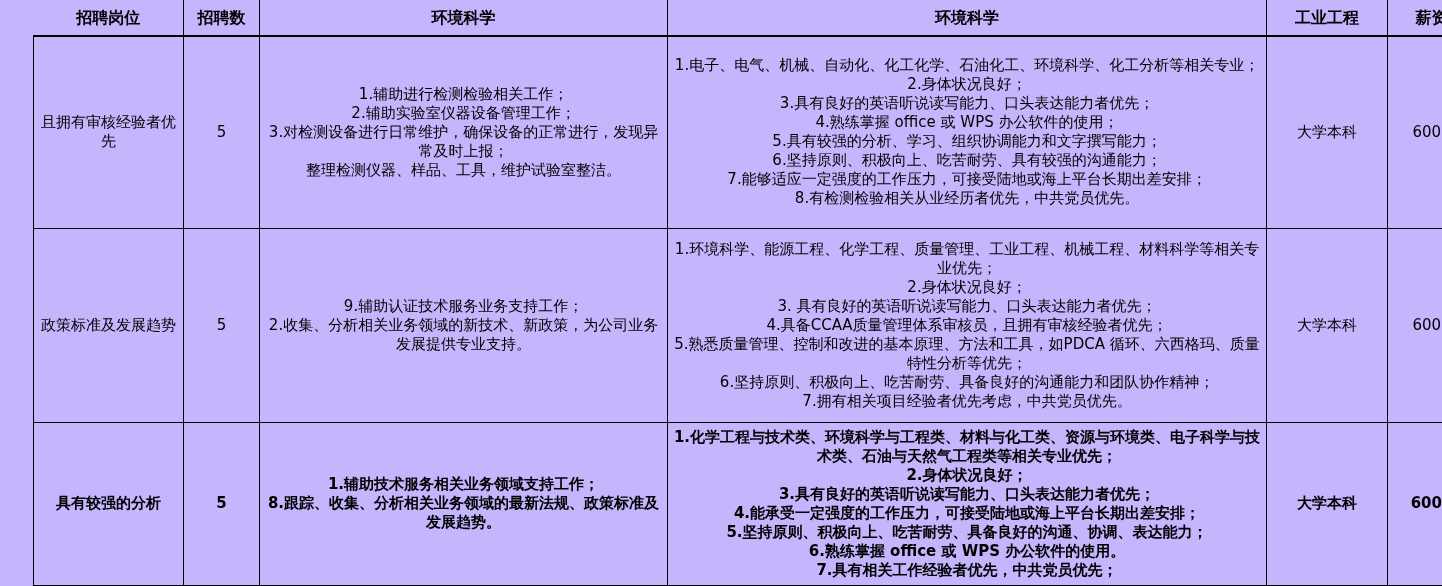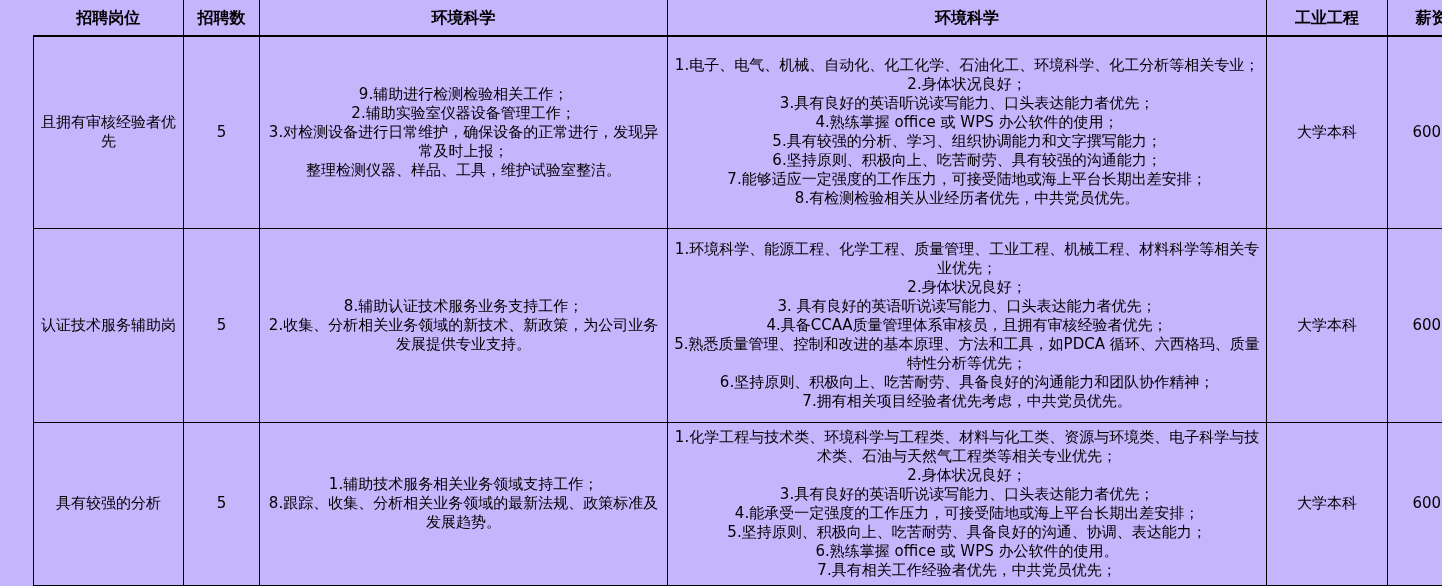--- a/index.html
+++ b/index.html
@@ -37,20 +37,21 @@
     border-bottom: 2px solid #000;
     font-weight: bold;
     font-size: 16px;
     height: 31px;
   }
   table.recruit thead th:first-child {
     border-left: none;
   }
   table.recruit tbody tr:last-child td {
     border-bottom: 2px solid #000;
+    font-weight: bold;
   }
   tr.r0 { height: 192px; }
   tr.r1 { height: 194px; }
   tr.r2 { height: 164px; }
   .c-left {
     text-align: left;
   }
   .multiline {
     white-space: pre-wrap;
     word-break: break-all;
@@ -77,39 +78,39 @@
         <th>环境科学</th>
         <th>环境科学</th>
         <th>工业工程</th>
         <th>薪资</th>
       </tr>
     </thead>
     <tbody>
       <tr class="r0">
         <td>且拥有审核经验者优先</td>
         <td>5</td>
-        <td class="c-left multiline">9.辅助进行检测检验相关工作；
+        <td class="c-left multiline">1.辅助进行检测检验相关工作；
 2.辅助实验室仪器设备管理工作；
 3.对检测设备进行日常维护，确保设备的正常进行，发现异常及时上报；
 整理检测仪器、样品、工具，维护试验室整洁。</td>
         <td class="c-left multiline">1.电子、电气、机械、自动化、化工化学、石油化工、环境科学、化工分析等相关专业；
 2.身体状况良好；
 3.具有良好的英语听说读写能力、口头表达能力者优先；
 4.熟练掌握 office 或 WPS 办公软件的使用；
 5.具有较强的分析、学习、组织协调能力和文字撰写能力；
 6.坚持原则、积极向上、吃苦耐劳、具有较强的沟通能力；
 7.能够适应一定强度的工作压力，可接受陆地或海上平台长期出差安排；
 8.有检测检验相关从业经历者优先，中共党员优先。</td>
         <td>大学本科</td>
         <td>6000</td>
       </tr>
       <tr class="r1">
-        <td>认证技术服务辅助岗</td>
+        <td>政策标准及发展趋势</td>
         <td>5</td>
-        <td class="c-left multiline">8.辅助认证技术服务业务支持工作；
+        <td class="c-left multiline">9.辅助认证技术服务业务支持工作；
 2.收集、分析相关业务领域的新技术、新政策，为公司业务发展提供专业支持。</td>
         <td class="c-left multiline">1.环境科学、能源工程、化学工程、质量管理、工业工程、机械工程、材料科学等相关专业优先；
 2.身体状况良好；
 3. 具有良好的英语听说读写能力、口头表达能力者优先；
 4.具备CCAA质量管理体系审核员，且拥有审核经验者优先；
 5.熟悉质量管理、控制和改进的基本原理、方法和工具，如PDCA 循环、六西格玛、质量特性分析等优先；
 6.坚持原则、积极向上、吃苦耐劳、具备良好的沟通能力和团队协作精神；
 7.拥有相关项目经验者优先考虑，中共党员优先。</td>
         <td>大学本科</td>
         <td>6000</td>

